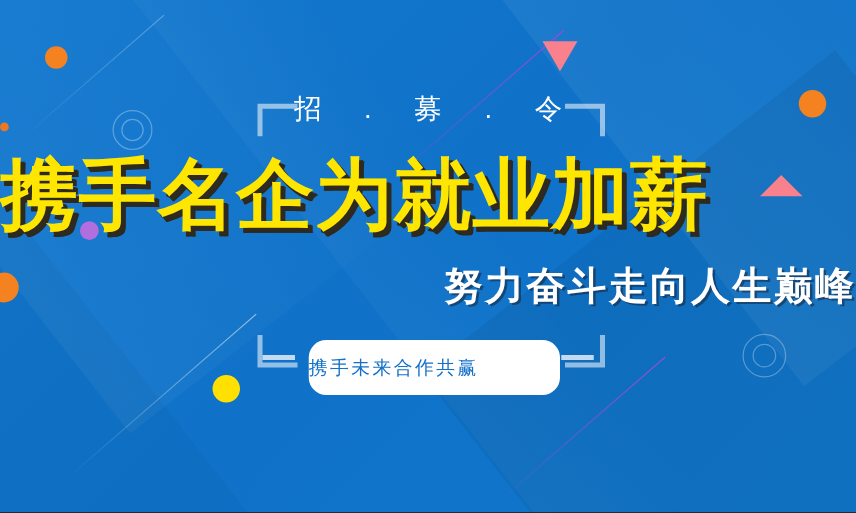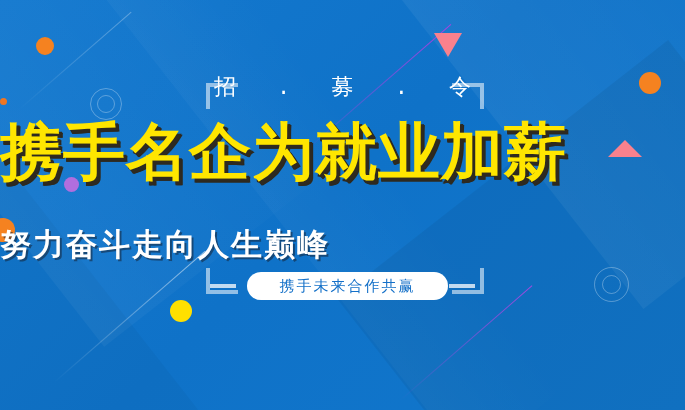--- a/index.html
+++ b/index.html
@@ -5,21 +5,21 @@
   html, body {
     margin: 0;
     padding: 0;
     background: #0f0f0f;
   }
   #banner {
     position: relative;
     width: 685px;
     height: 410px;
     overflow: hidden;
-    font-family: Liberation Mono, monospace;
+    font-family: Liberation Sans, sans-serif;
     background: #404040;
   }
 
   
   .bg-base {
     position: absolute;
     inset: 0;
     background:
       linear-gradient(135deg, #1479cf 0%, #0f72c8 48%, #1177cc 100%);
   }
@@ -168,40 +168,39 @@
     white-space: nowrap;
     text-shadow:
       3px 3px 0 #2e2a20,
       3px 4px 0 #2e2a20,
       4px 4px 0 #2e2a20;
   }
   .subline {
     position: absolute;
     left: 0; right: 0;
     top: 208px;
-    text-align: left;
+    text-align: right;
     color: #ffffff;
     font-size: 31px;
     font-weight: bold;
     letter-spacing: 2px;
     white-space: nowrap;
     text-shadow: 2px 2px 0 rgba(22,34,52,0.55);
-    margin-top: 16px;
   }
   .pill {
     position: absolute;
     left: 247px;
     top: 272px;
     width: 201px;
-    height: 28px;
+    height: 44px;
     border-radius: 14px;
     background: #ffffff;
     display: flex;
     align-items: center;
-    justify-content: center;
+    justify-content: flex-start;
     box-sizing: border-box;
   }
   .pill-label {
     color: #1470c8;
     font-size: 15px;
     letter-spacing: 2px;
     font-weight: 500;
     white-space: nowrap;
   }
 </style>

